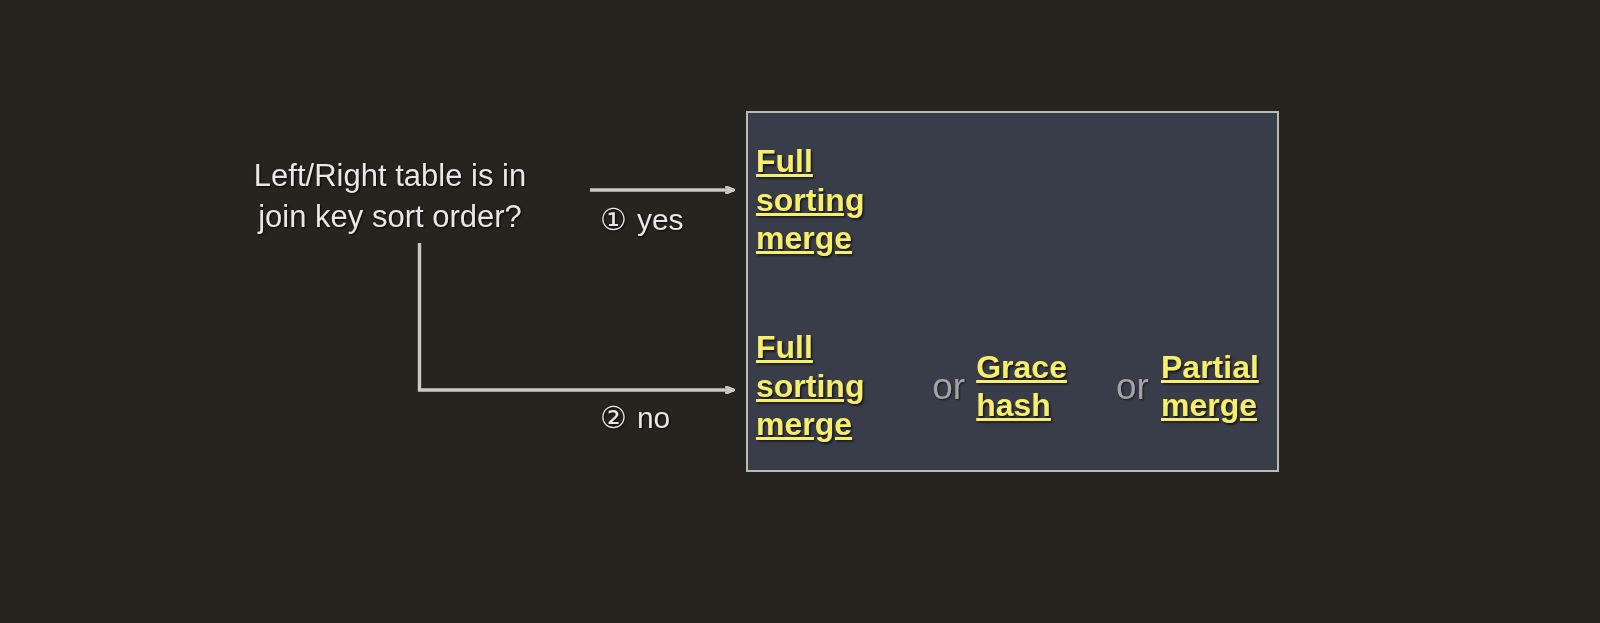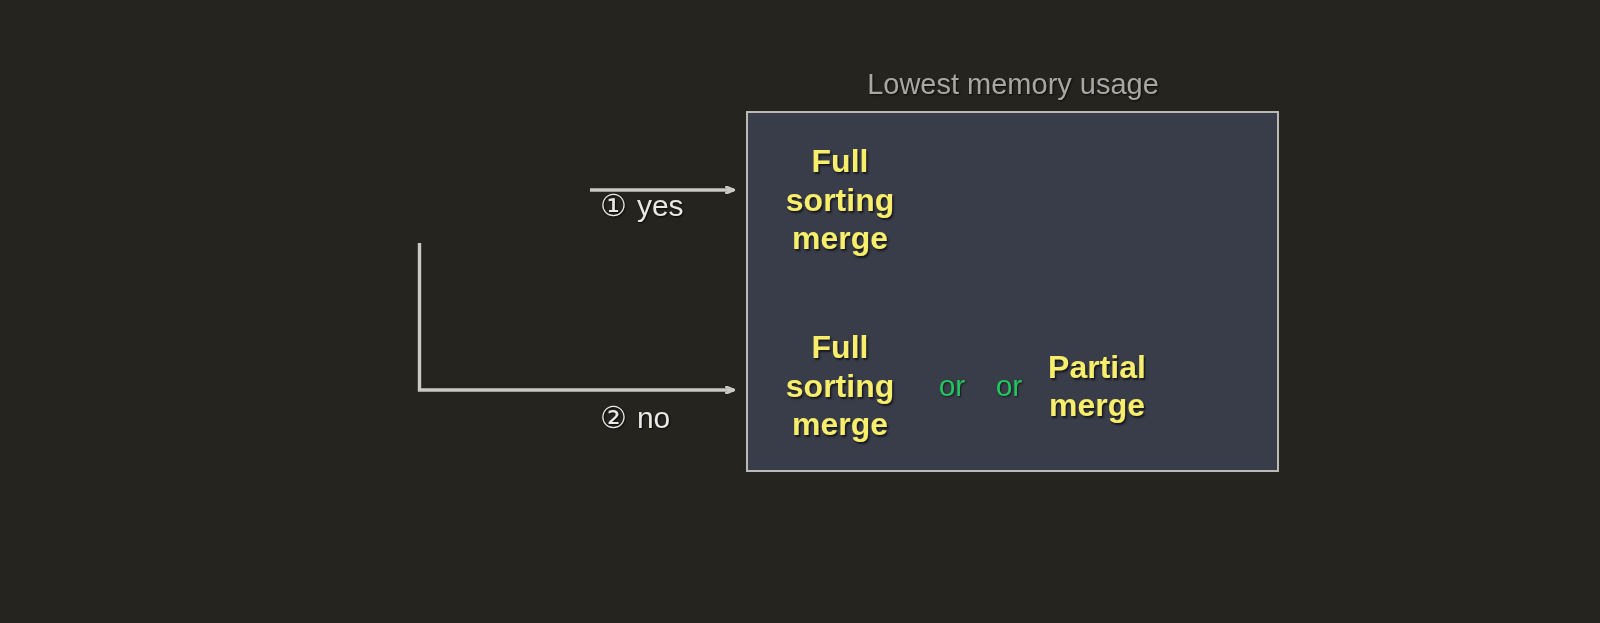--- a/index.html
+++ b/index.html
@@ -33,21 +33,21 @@
 
   
   .branch-label {
     position: absolute;
     color: #e8e8e6;
     font-size: 30px;
     line-height: 1;
     text-shadow: 1px 1px 2px rgba(0,0,0,.85);
     white-space: nowrap;
   }
-  #label-yes { left: 600px; top: 191px; }
+  #label-yes { left: 600px; top: 205px; }
   #label-no  { left: 600px; top: 403px; text-align: center; }
   .branch-label .num { margin-right: 10px; }
 
   
   #connectors {
     position: absolute;
     left: 0;
     top: 0;
     width: 1600px;
     height: 623px;
@@ -89,46 +89,48 @@
     justify-content: flex-start;
   }
   #row-top    { top: 22px; height: 130px; }
   #row-bottom { top: 208px; height: 130px; }
 
   .option {
     color: #f7ee6b;
     font-weight: bold;
     font-size: 32px;
     line-height: 1.2;
-    text-align: center;
     text-shadow: 1.5px 1.5px 2px rgba(0,0,0,.6);
     white-space: pre-line;
+    text-decoration: underline;
   }
   .sep {
-    color: #22c55e;
-    font-size: 30px;
+    color: #a3a3a3;
+    font-size: 37px;
     line-height: 1;
     text-shadow: 1px 1px 2px rgba(0,0,0,.6);
   }
 
   
   #row-top .option { width: 168px; margin-left: 8px; }
 
   
   #opt-fsm-2  { width: 168px; margin-left: 8px; }
   #sep-1      { width: 56px; text-align: center; }
   #opt-grace  { width: 130px; }
   #sep-2      { width: 58px; text-align: center; }
   #opt-partial{ width: 118px; }
 </style>
 </head>
 <body>
 
 <div id="stage">
 
+  <div id="question">Left/Right table is in
+join key sort order?</div>
 
   <div class="branch-label" id="label-yes">
     <span class="num">①</span><span>yes</span>
   </div>
   <div class="branch-label" id="label-no">
     <span class="num">②</span><span>no</span>
   </div>
 
   <svg id="connectors" viewBox="0 0 1600 623" width="1600" height="623" aria-hidden="true">
     <defs>
@@ -137,35 +139,36 @@
       </marker>
     </defs>
     <g stroke="#c9c9c6" stroke-width="3.4" fill="none" stroke-linecap="butt">
 
       <line x1="590" y1="190" x2="734" y2="190" marker-end="url(#ah)"></line>
 
       <path d="M419.5,243 L419.5,390 L734,390" marker-end="url(#ah)"></path>
     </g>
   </svg>
 
-  <div class="caption" id="caption-top">Lowest memory usage</div>
 
   <div id="panel">
 
     <div class="row" id="row-top">
       <div class="option">Full
 sorting
 merge</div>
     </div>
 
     <div class="row" id="row-bottom">
       <div class="option" id="opt-fsm-2">Full
 sorting
 merge</div>
       <div class="sep" id="sep-1">or</div>
+      <div class="option" id="opt-grace">Grace
+hash</div>
       <div class="sep" id="sep-2">or</div>
       <div class="option" id="opt-partial">Partial
 merge</div>
     </div>
 
   </div>
 
 
 </div>
 

